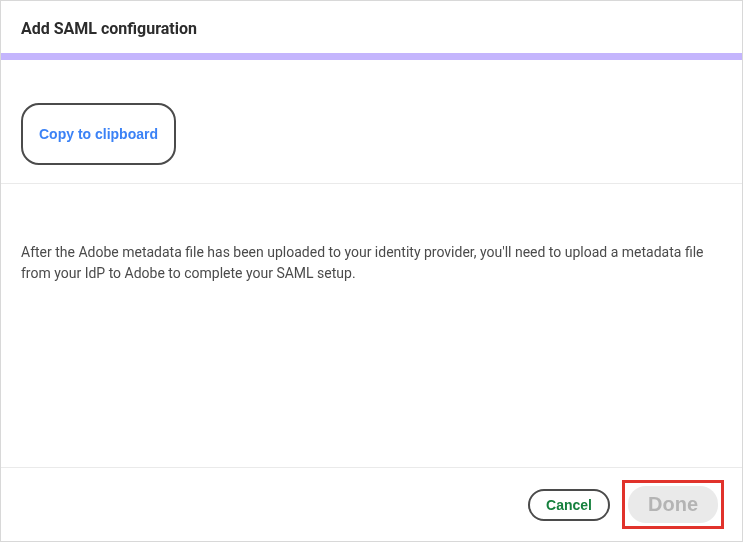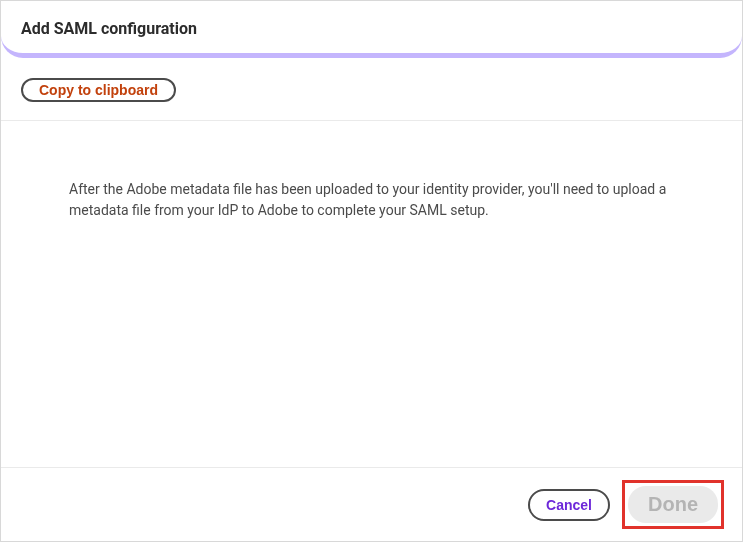--- a/index.html
+++ b/index.html
@@ -11,47 +11,46 @@
       font-family: -apple-system, BlinkMacSystemFont, "Segoe UI", Roboto, Arial, sans-serif;
       background: #ffffff;
       width: 743px;
       height: 542px;
       border: 1px solid #d8d8d8;
       display: flex;
       flex-direction: column;
     }
     .header {
       padding: 18px 20px 15px 20px;
-      border-bottom: 5px solid #c4b5fd;
-      border-radius: 22px;
+      border-bottom: 7px solid #c4b5fd;
     }
     .header-title {
       font-size: 16px;
       font-weight: 700;
       color: #2c2c2c;
     }
     .copy-section {
       padding: 20px 20px 18px 20px;
       border-bottom: 1px solid #eaeaea;
     }
     .copy-btn {
       display: inline-block;
-      padding: 2px 16px;
+      padding: 21px 16px;
       border: 2px solid #4b4b4b;
       border-radius: 18px;
       background: #ffffff;
       font-size: 14px;
       font-weight: 700;
-      color: #c2410c;
+      color: #3b82f6;
       cursor: pointer;
+      margin-top: 23px;
     }
     .main-content {
       padding: 58px 20px 20px 20px;
       flex: 1;
-      margin-left: 48px;
     }
     .instruction-text {
       font-size: 14px;
       color: #4b4b4b;
       line-height: 1.5;
       margin-bottom: 22px;
     }
     .upload-label {
       font-size: 14px;
       color: #4b4b4b;
@@ -87,21 +86,21 @@
       gap: 12px;
       border-top: 1px solid #eaeaea;
     }
     .cancel-btn {
       padding: 6px 16px;
       border: 2px solid #4b4b4b;
       border-radius: 18px;
       background: #ffffff;
       font-size: 14px;
       font-weight: 700;
-      color: #6d28d9;
+      color: #15803d;
       cursor: pointer;
     }
     .done-wrapper {
       border: 3px solid #e1322b;
       padding: 3px;
       display: inline-flex;
     }
     .done-btn {
       padding: 7px 20px;
       border: none;

